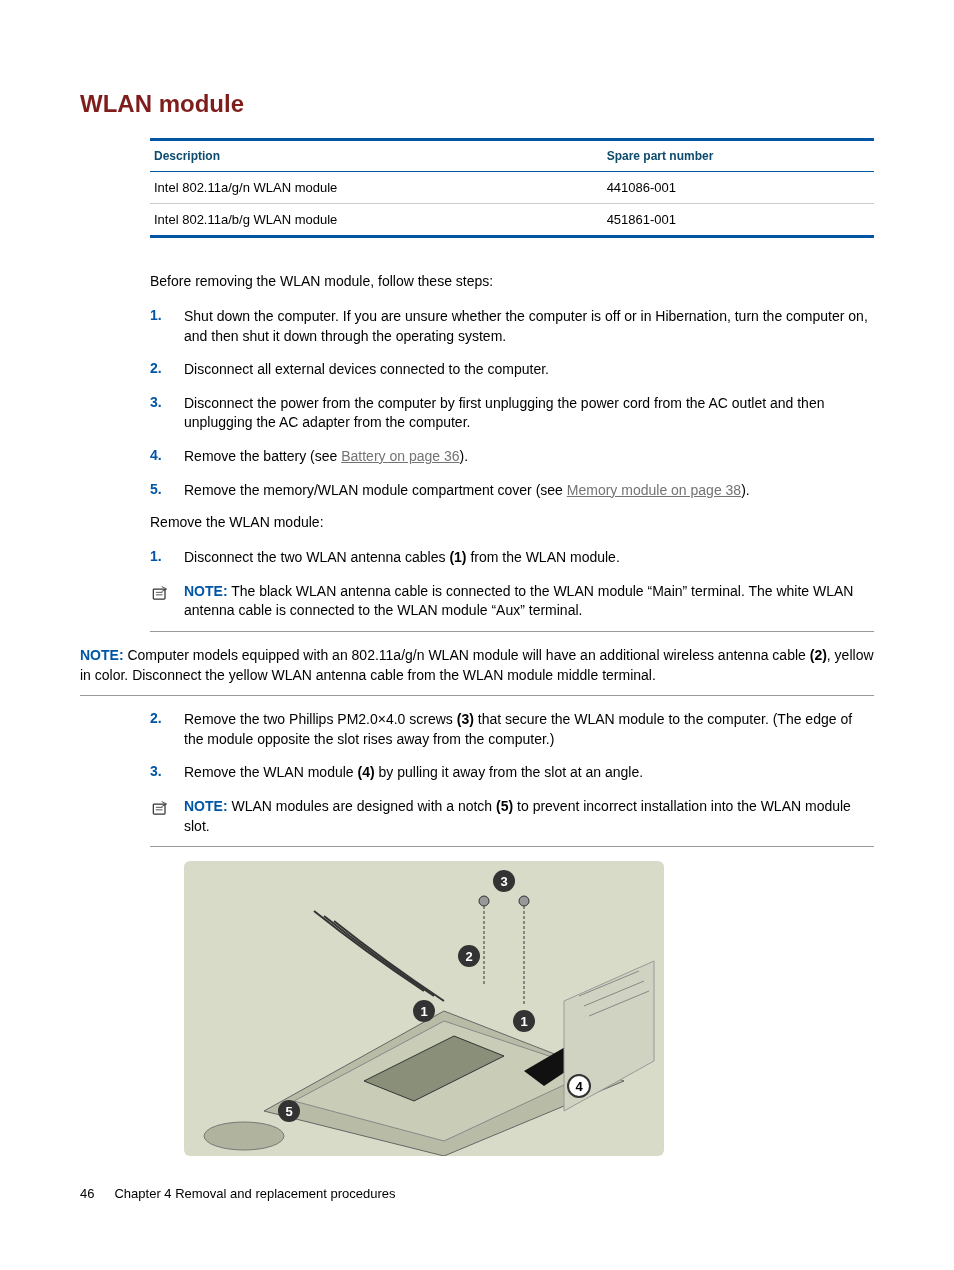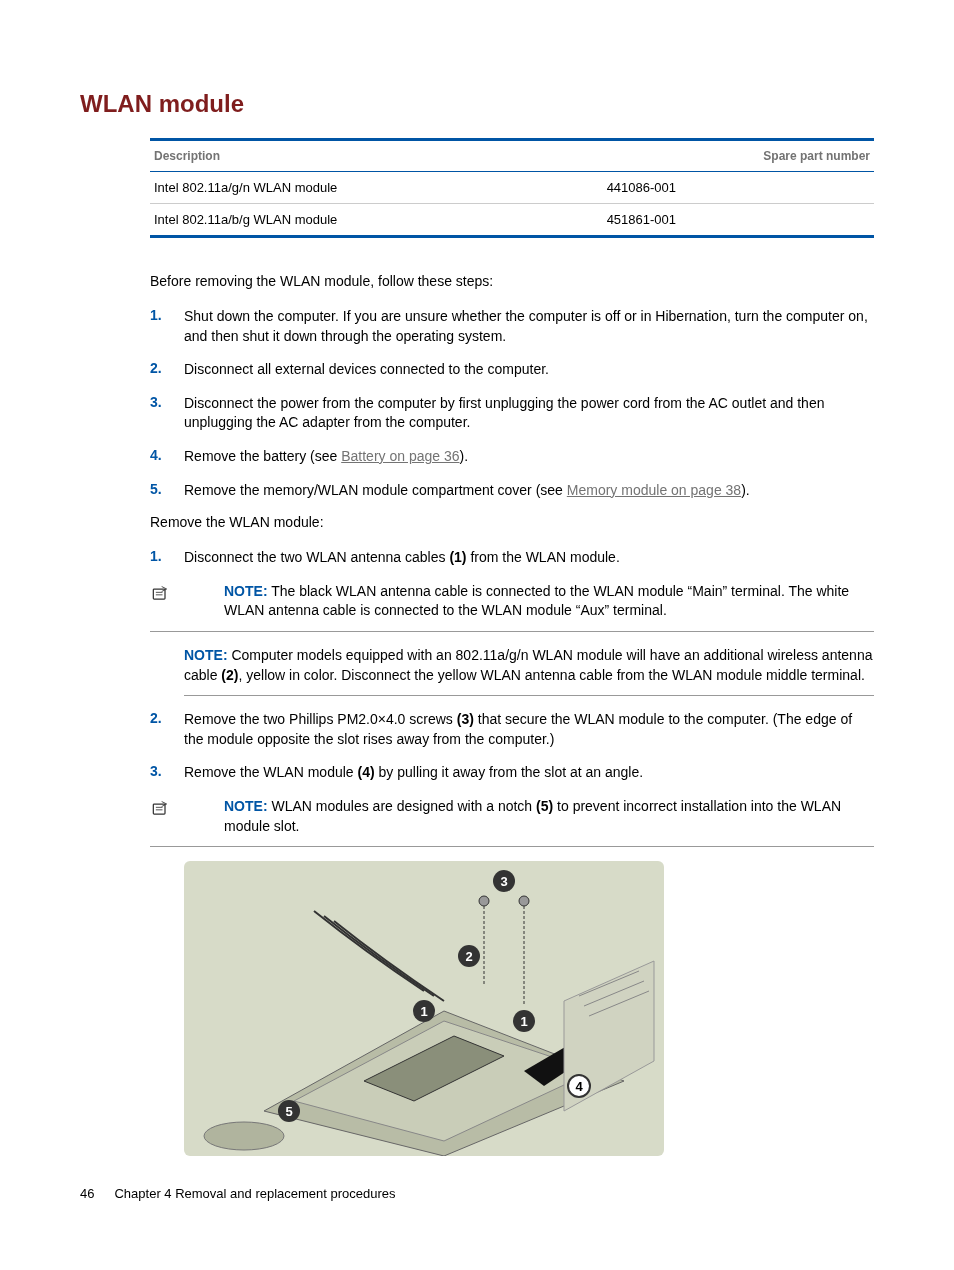--- a/index.html
+++ b/index.html
@@ -26,27 +26,26 @@
     width: calc(100% - 70px);
     border-collapse: collapse;
     margin-bottom: 35px;
   }
   .parts-table thead tr {
     border-top: 3px solid #0055a5;
     border-bottom: 1px solid #0055a5;
   }
   .parts-table th {
     text-align: left;
-    color: #737373;
+    color: #0c4a6e;
     font-size: 12px;
     font-weight: bold;
     padding: 8px 4px;
   }
   .parts-table th.right {
-    text-align: right;
   }
   .parts-table td {
     padding: 8px 4px;
     font-size: 13px;
   }
   .parts-table td.right {
     text-align: left;
   }
   .parts-table tbody tr {
     border-bottom: 1px solid #ccc;
@@ -82,40 +81,38 @@
     color: #737373;
     text-decoration: underline;
   }
   .note-block {
     margin-left: 70px;
     margin-bottom: 14px;
     border-bottom: 1px solid #999;
     padding-bottom: 10px;
     display: flex;
     align-items: flex-start;
-    gap: 40px;
   }
   .note-icon {
     width: 34px;
     flex-shrink: 0;
     font-size: 16px;
     color: #333;
     text-align: left;
     padding-top: 2px;
   }
   .note-text {
     flex: 1;
     line-height: 1.4;
   }
   .note-label {
     color: #0055a5;
     font-weight: bold;
   }
   .note-inner {
-    margin-left: 104px;
     margin-bottom: 14px;
     border-bottom: 1px solid #999;
     padding-bottom: 10px;
     line-height: 1.4;
   }
   .bold-inline {
     font-weight: bold;
   }
   .image-placeholder {
     margin-left: 104px;

